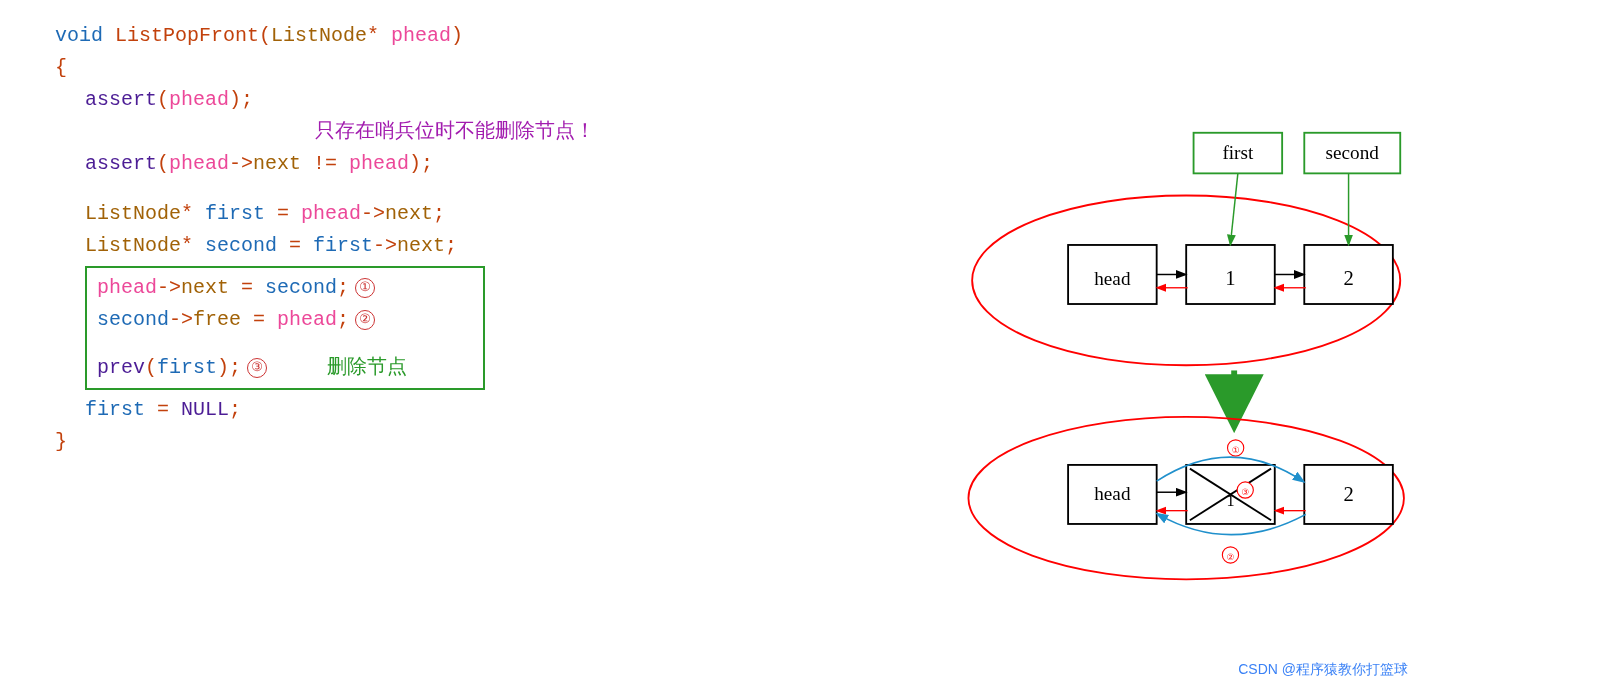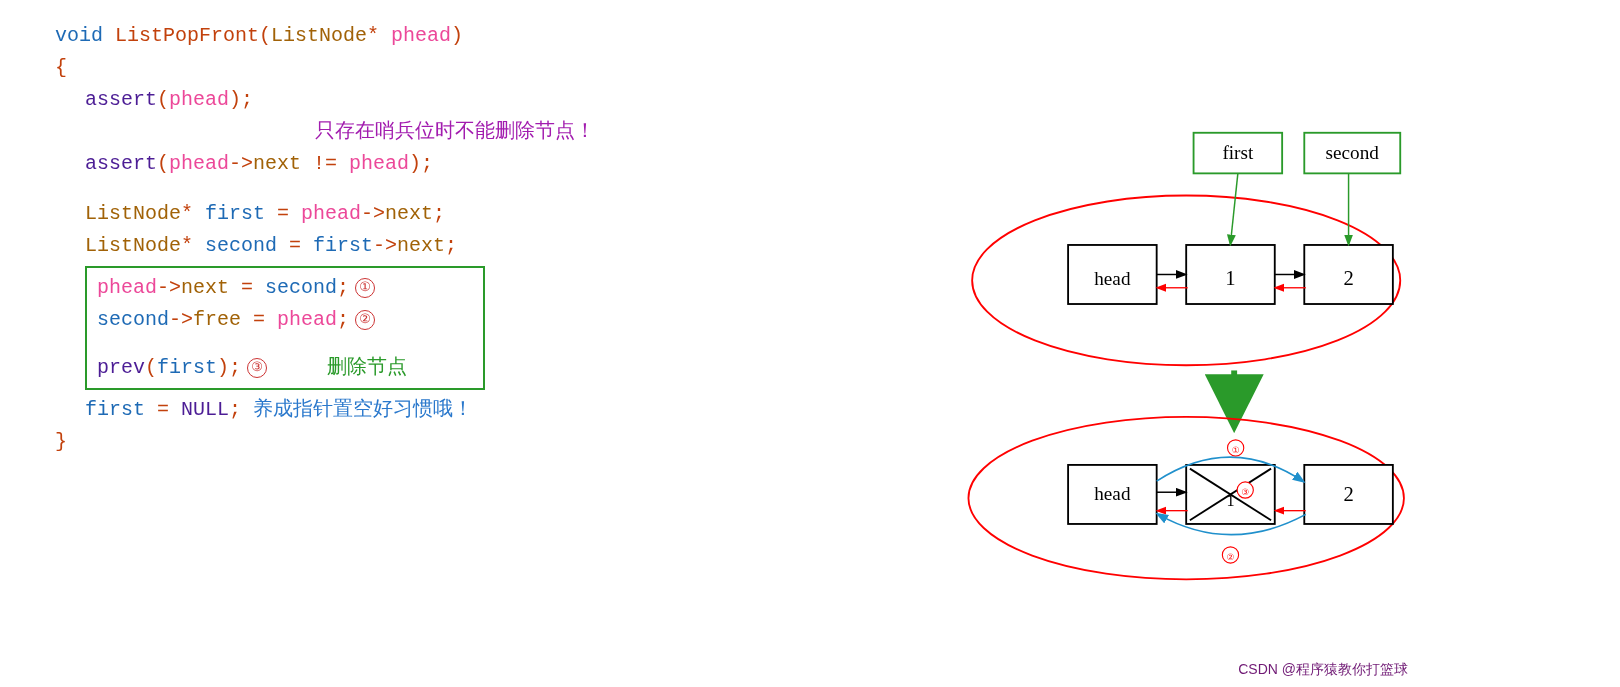--- a/index.html
+++ b/index.html
@@ -90,21 +90,21 @@
       width: 100%;
       height: 100%;
     }
 
     
     .footer {
       position: absolute;
       bottom: 8px;
       right: 20px;
       font-size: 14px;
-      color: #701a75;
+      color: #3b82f6;
       font-family: Arial, sans-serif;
     }
   </style>
 </head>
 <body>
 
 <div class="page-container">
 
   <div class="code-panel">
 
@@ -214,21 +214,20 @@
         <span class="comment-green" style="margin-left:60px;">删除节点</span>
       </div>
     </div>
 
     
     <div class="code-line indent1">
       <span class="kw-blue">first</span>
       <span class="text-black">&nbsp;=&nbsp;</span>
       <span class="kw-purple">NULL</span>
       <span class="text-black">;</span>
-      <span class="comment-blue" style="margin-left:12px;">养成指针置空好习惯哦！</span>
     </div>
 
     
     <div class="code-line">
       <span class="text-black">}</span>
     </div>
 
   </div>
 
   <div class="diagram-panel">

